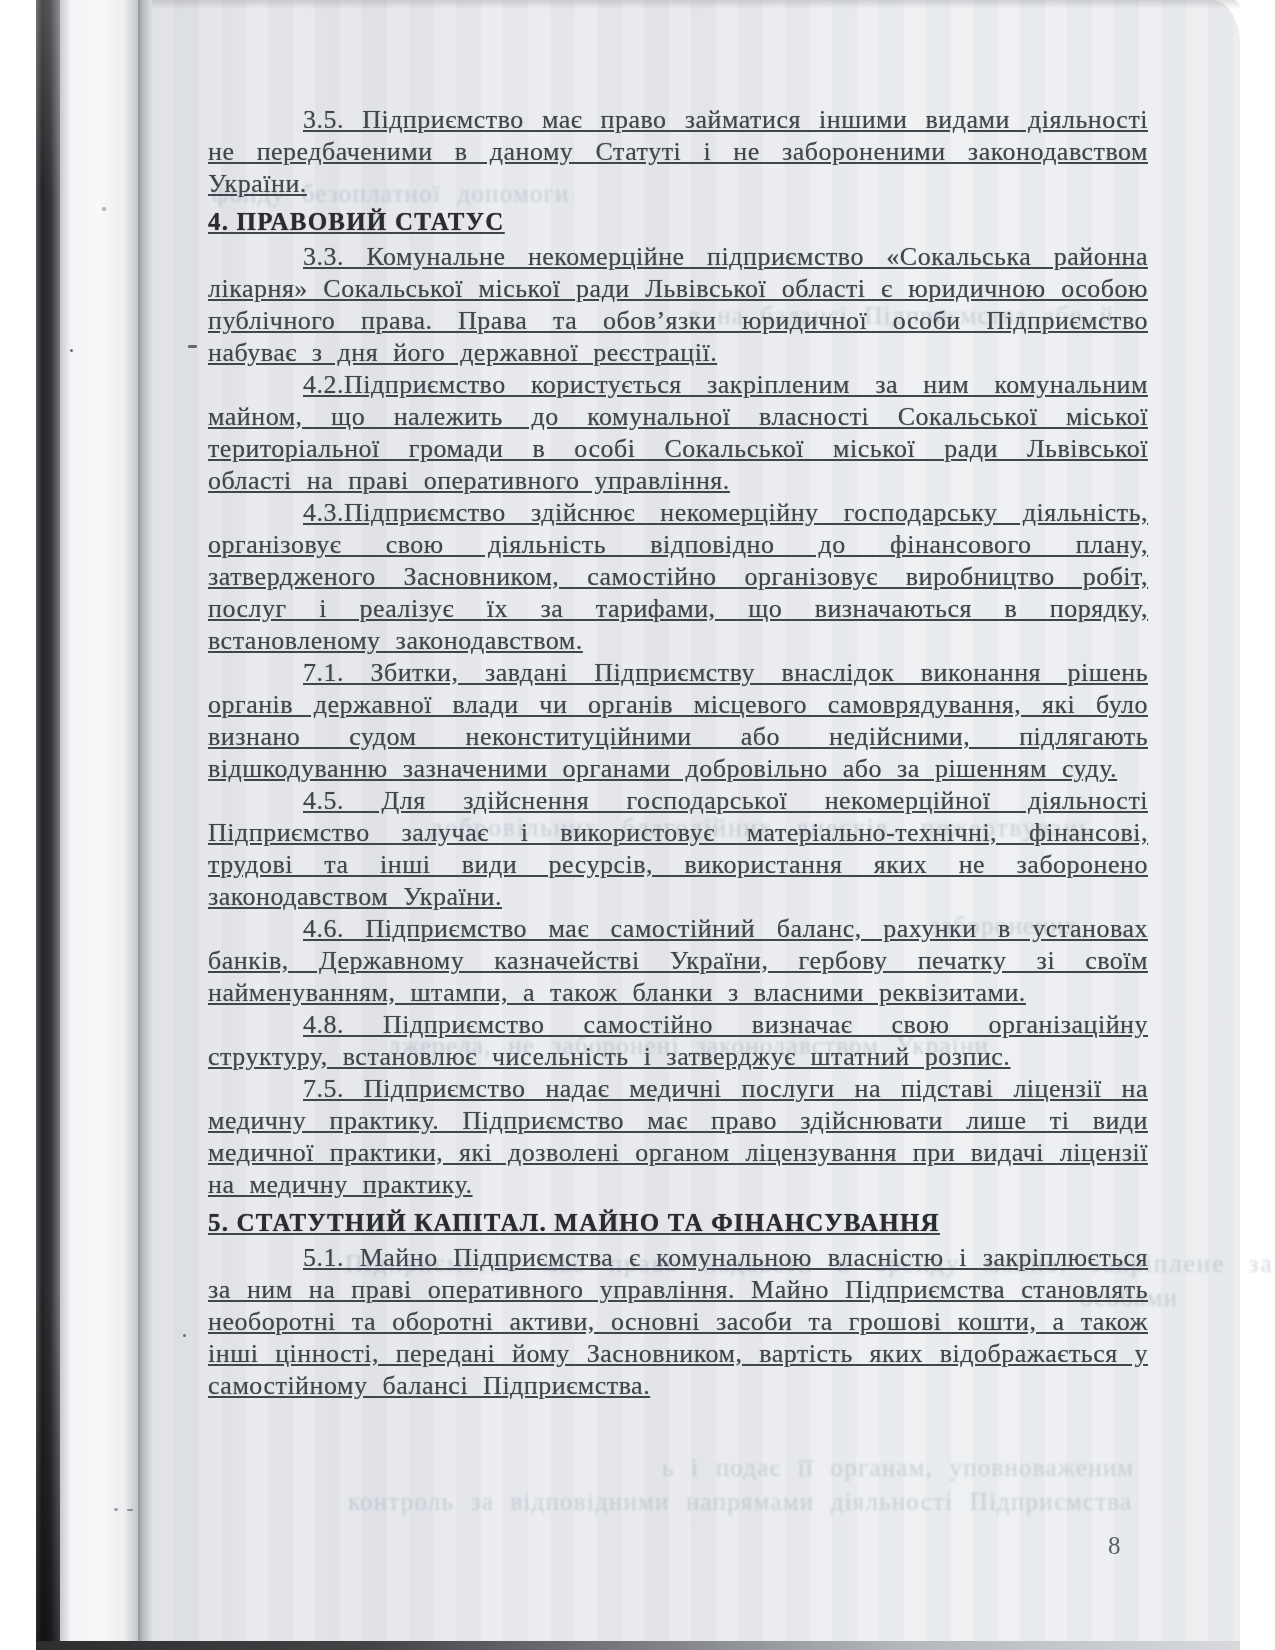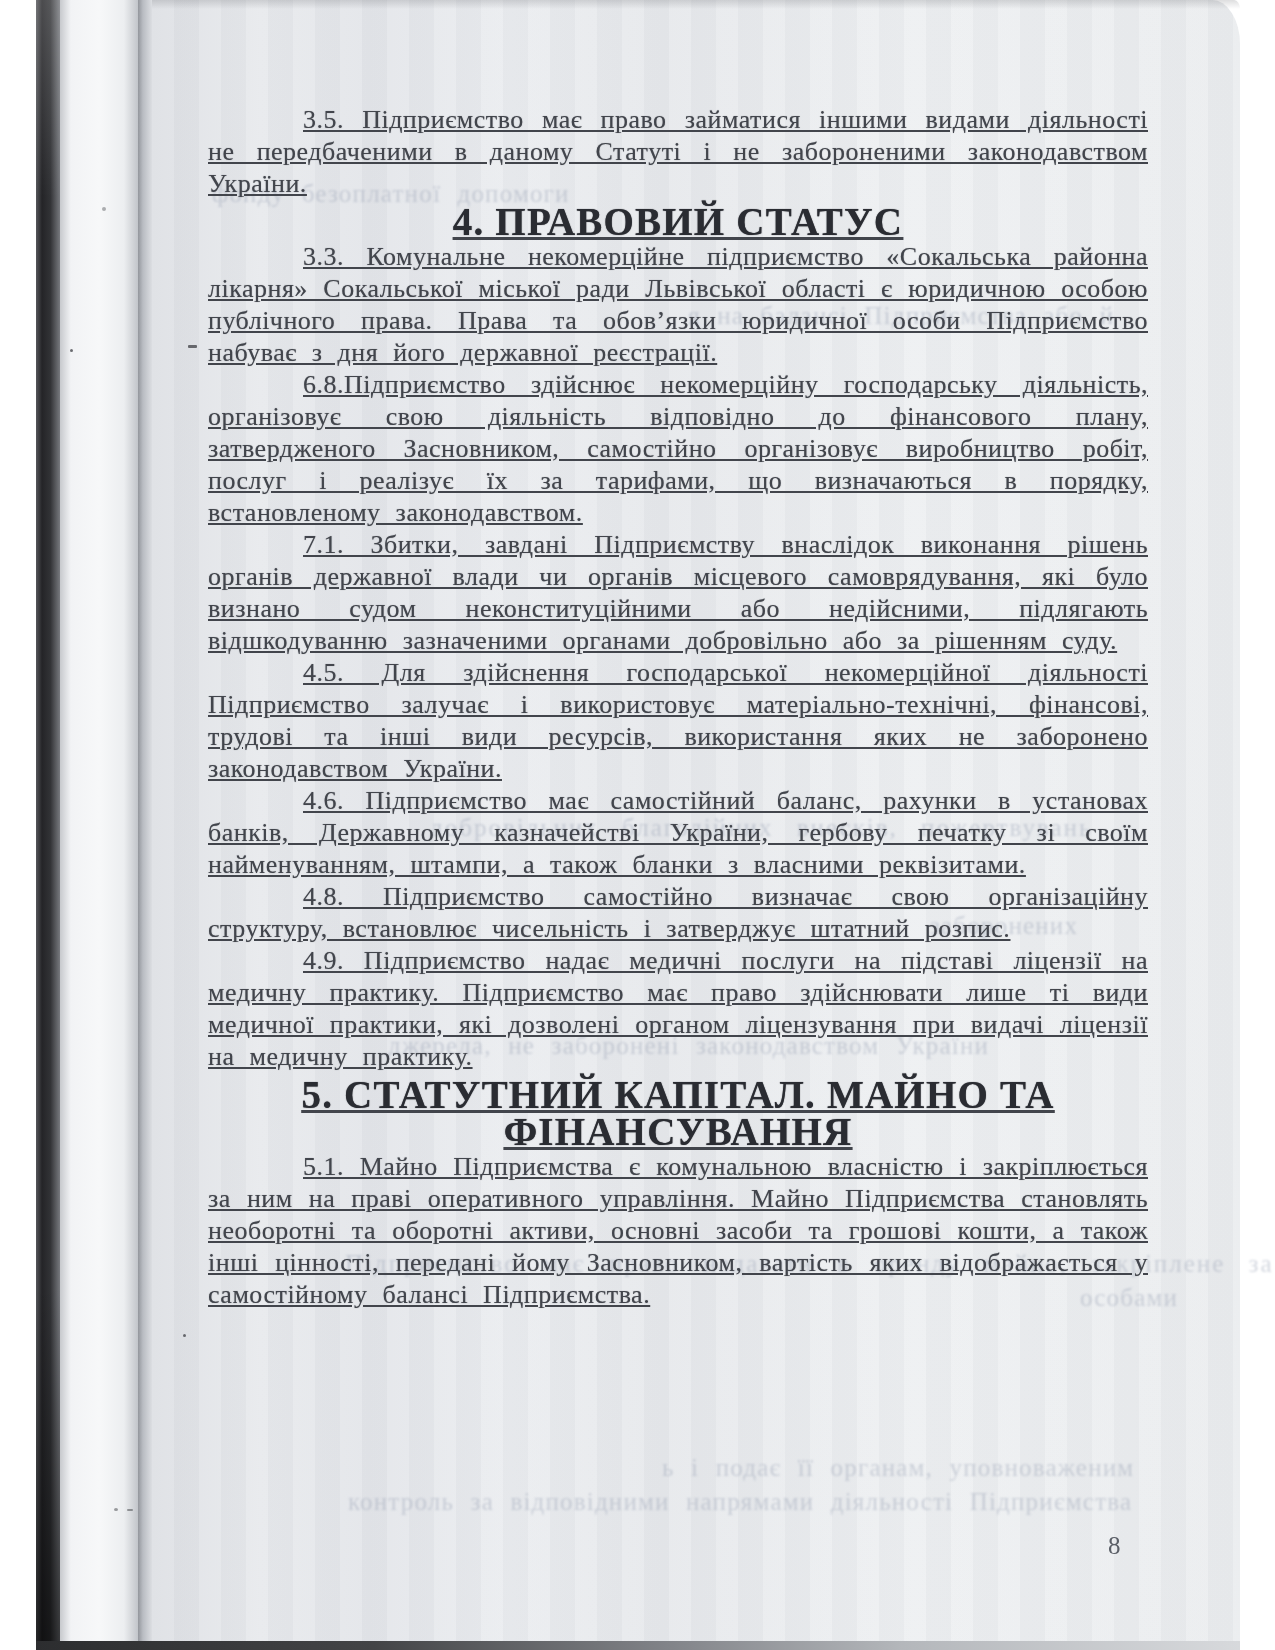--- a/index.html
+++ b/index.html
@@ -51,22 +51,22 @@
     position:absolute; left:208px; top:104px; width:940px;
     color:#42454c; font-size:26px; line-height:32px;
     text-align:justify; hyphens:none;text-decoration:underline;
   }
   .text-area p {
     margin:0; text-indent:95px;
     word-spacing:8px; letter-spacing:0.5px;
     text-shadow:0 0 1px rgba(66,69,76,.55);
   }
   .heading {
-    margin:3px 0 1px; text-align:center; text-indent:0;
-    font-weight:bold; font-size:39px; line-height:37px;
+    margin:3px 0 1px; text-indent:0;
+    font-weight:bold; font-size:25px; line-height:37px;
     letter-spacing:1.2px; color:#2a2c32;
     text-shadow:0 0 1px rgba(32,34,40,.8);
   }
   .heading.s5 { }
   
   .ghost {
     position:absolute; white-space:nowrap;
     color:#98a1b4; opacity:.42; filter:blur(1.3px);
     font-size:25px; letter-spacing:1.2px; word-spacing:9px;
   }
@@ -97,26 +97,27 @@
   <div class="ghost" style="left:388px; top:1032px;">джерела, не заборонені законодавством України</div>
   <div class="ghost wide" style="left:345px; top:1250px;">Підприємство має право надавати в оренду майно, закріплене за</div>
   <div class="ghost" style="left:1080px; top:1284px;">особами</div>
   <div class="ghost" style="left:662px; top:1454px;">ь і подає її органам, уповноваженим</div>
   <div class="ghost" style="left:348px; top:1488px;">контроль за відповідними напрямами діяльності Підприємства</div>
 
   <div class="text-area">
     <p>3.5. Підприємство має право займатися іншими видами діяльності не передбаченими в даному Статуті і не забороненими законодавством України.</p>
     <div class="heading s4">4. ПРАВОВИЙ СТАТУС</div>
     <p>3.3. Комунальне некомерційне підприємство «Сокальська районна лікарня» Сокальської міської ради Львівської області є юридичною особою публічного права. Права та обов’язки юридичної особи Підприємство набуває з дня його державної реєстрації.</p>
-    <p>6.8.Підприємство здійснює некомерційну господарську діяльність, організовує свою діяльність відповідно до фінансового плану, затвердженого Засновником, самостійно організовує виробництво робіт, послуг і реалізує їх за тарифами, що визначаються в порядку, встановленому законодавством.</p>
+    <p>4.2.Підприємство користується закріпленим за ним комунальним майном, що належить до комунальної власності Сокальської міської територіальної громади в особі Сокальської міської ради Львівської області на праві оперативного управління.</p>
+    <p>4.3.Підприємство здійснює некомерційну господарську діяльність, організовує свою діяльність відповідно до фінансового плану, затвердженого Засновником, самостійно організовує виробництво робіт, послуг і реалізує їх за тарифами, що визначаються в порядку, встановленому законодавством.</p>
     <p>7.1. Збитки, завдані Підприємству внаслідок виконання рішень органів державної влади чи органів місцевого самоврядування, які було визнано судом неконституційними або недійсними, підлягають відшкодуванню зазначеними органами добровільно або за рішенням суду.</p>
     <p>4.5. Для здійснення господарської некомерційної діяльності Підприємство залучає і використовує матеріально-технічні, фінансові, трудові та інші види ресурсів, використання яких не заборонено законодавством України.</p>
     <p>4.6. Підприємство має самостійний баланс, рахунки в установах банків, Державному казначействі України, гербову печатку зі своїм найменуванням, штампи, а також бланки з власними реквізитами.</p>
     <p>4.8. Підприємство самостійно визначає свою організаційну структуру, встановлює чисельність і затверджує штатний розпис.</p>
-    <p>4.9. Підприємство надає медичні послуги на підставі ліцензії на медичну практику. Підприємство має право здійснювати лише ті види медичної практики, які дозволені органом ліцензування при видачі ліцензії на медичну практику.</p>
+    <p>7.5. Підприємство надає медичні послуги на підставі ліцензії на медичну практику. Підприємство має право здійснювати лише ті види медичної практики, які дозволені органом ліцензування при видачі ліцензії на медичну практику.</p>
     <div class="heading s5">5. СТАТУТНИЙ КАПІТАЛ. МАЙНО ТА ФІНАНСУВАННЯ</div>
     <p>5.1. Майно Підприємства є комунальною власністю і закріплюється за ним на праві оперативного управління. Майно Підприємства становлять необоротні та оборотні активи, основні засоби та грошові кошти, а також інші цінності, передані йому Засновником, вартість яких відображається у самостійному балансі Підприємства.</p>
   </div>
 
   <div class="page-num">8</div>
 
   <div class="speck dash" style="left:188px; top:345px; width:9px; height:3px;"></div>
   <div class="speck" style="left:70px; top:349px; width:3px; height:3px;"></div>
   <div class="speck" style="left:102px; top:207px; width:4px; height:4px; opacity:.4;"></div>
   <div class="speck" style="left:183px; top:1334px; width:3px; height:3px;"></div>

